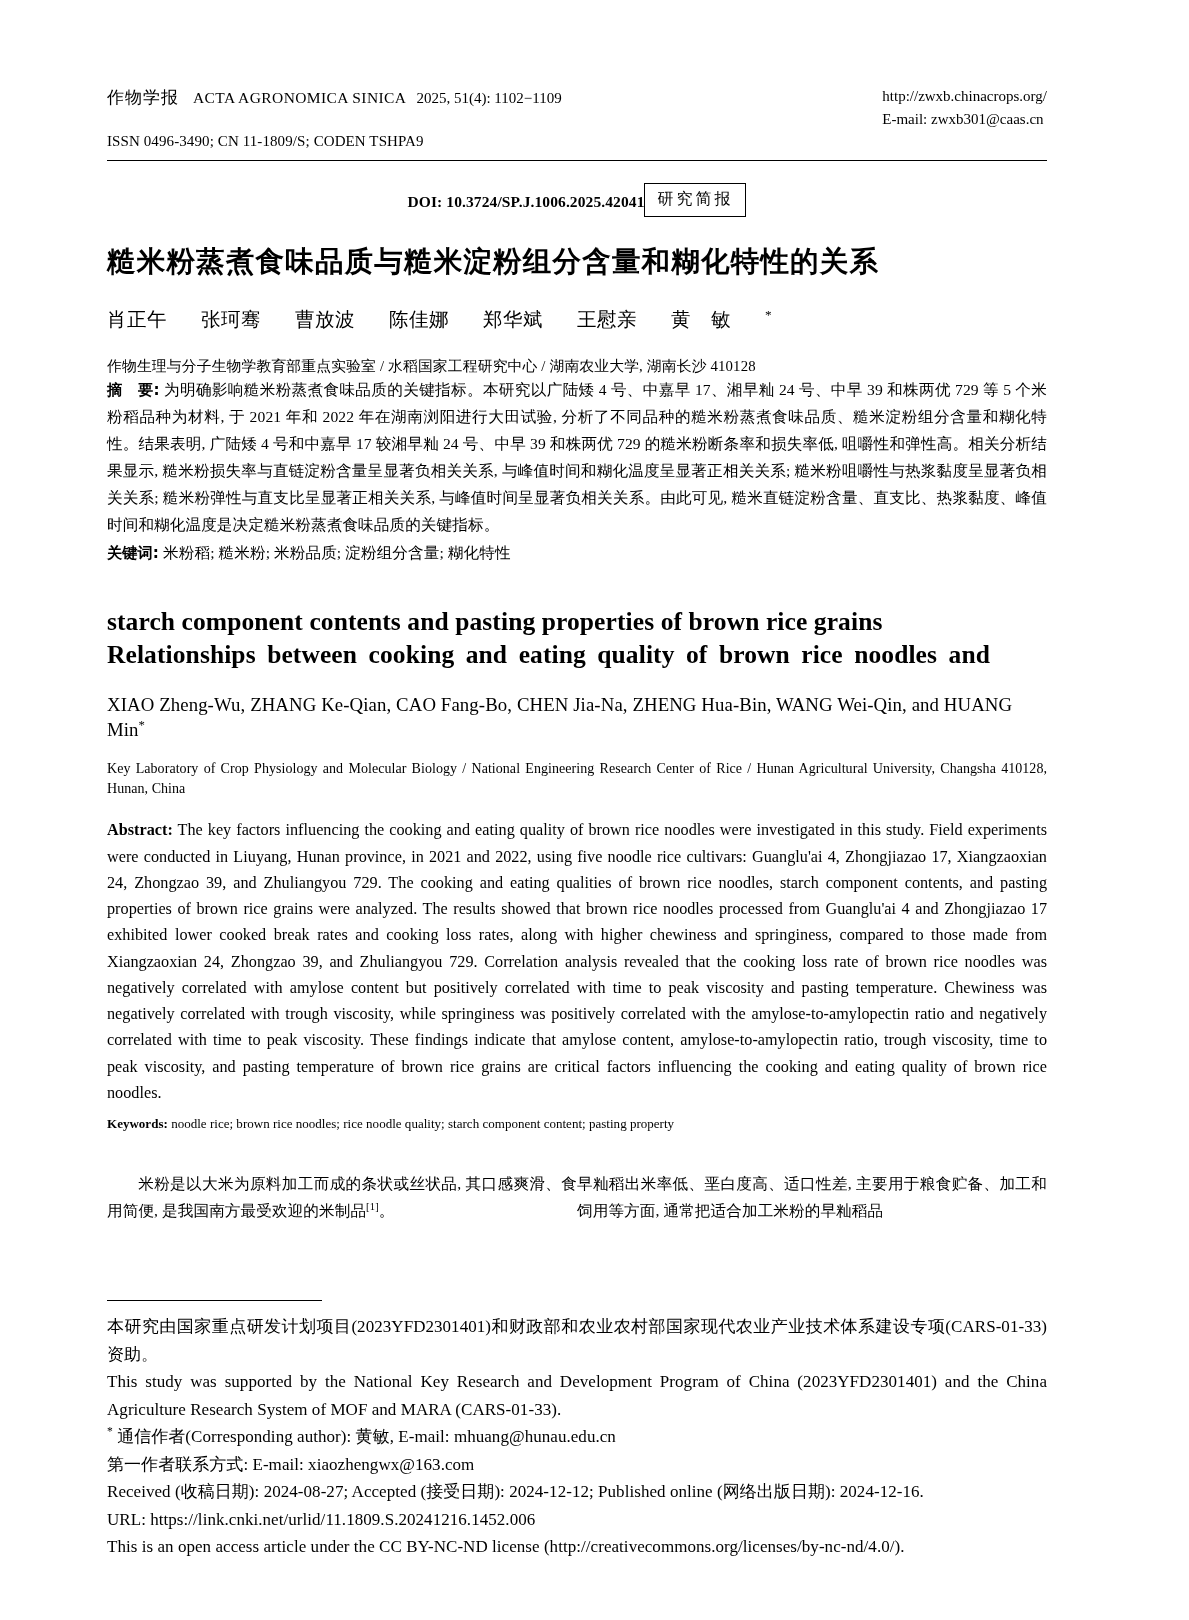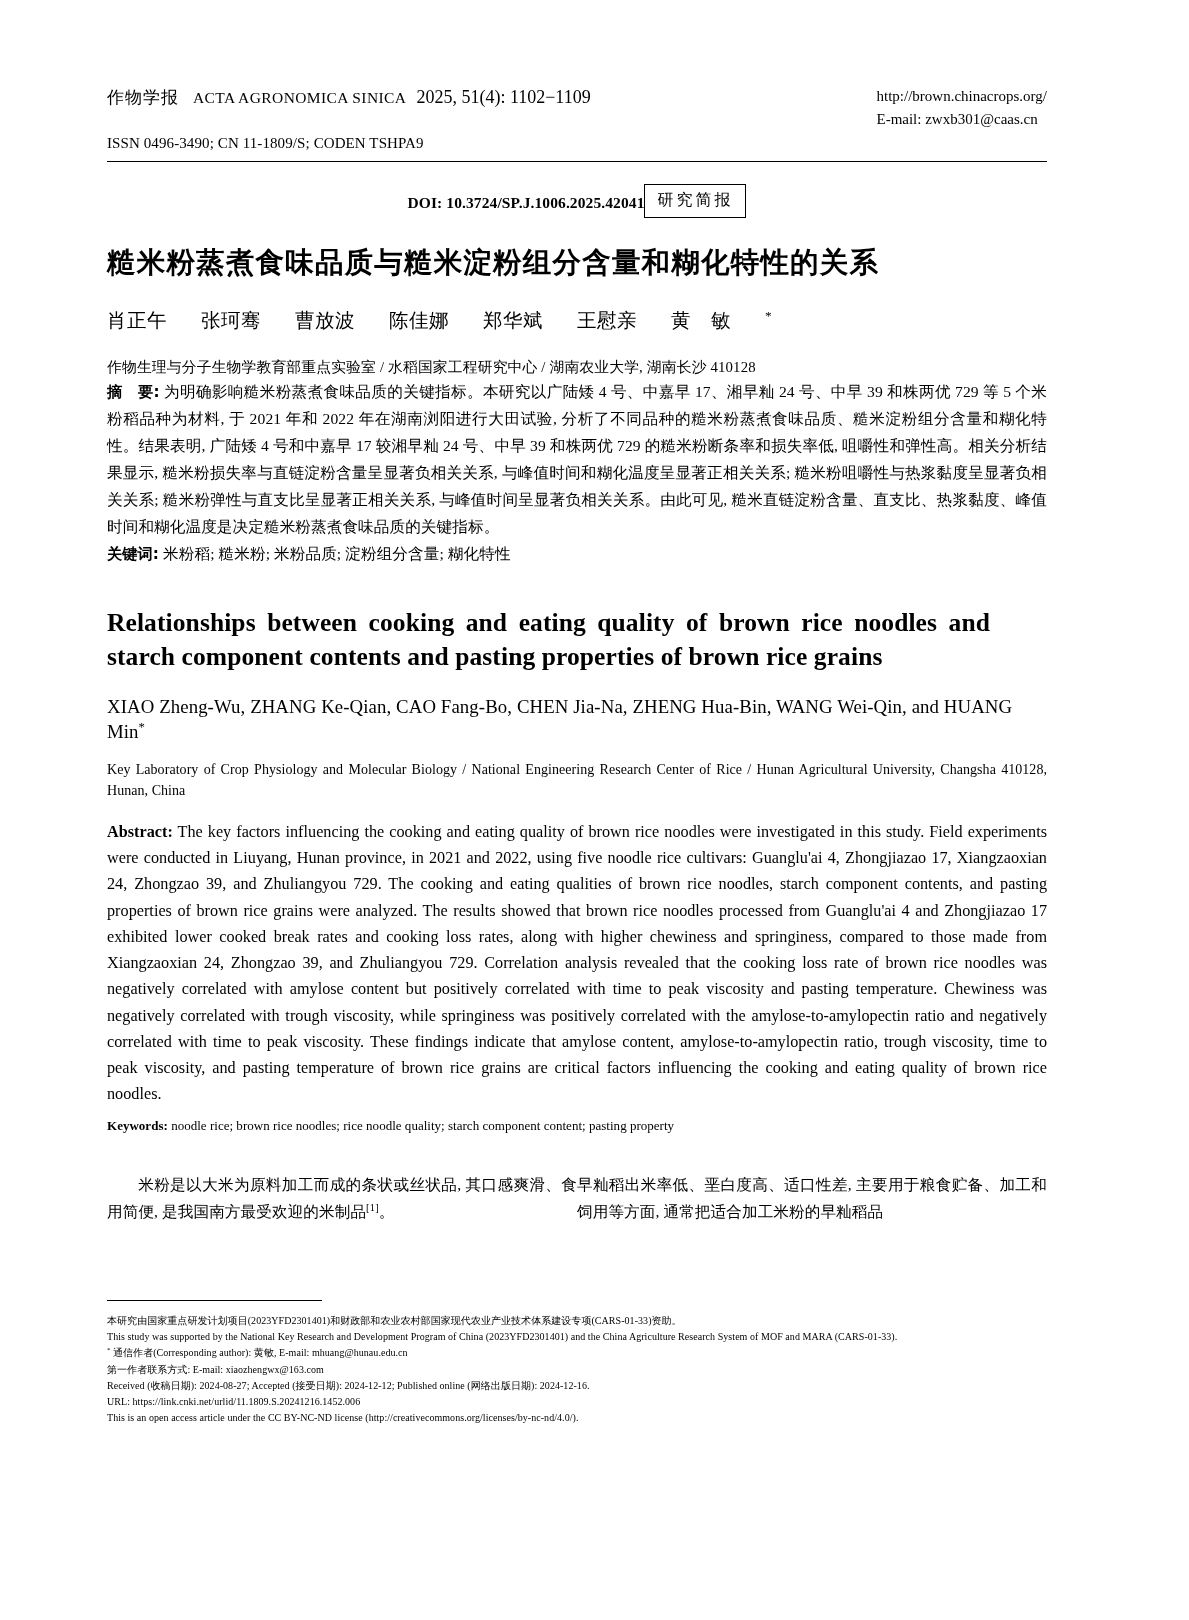--- a/index.html
+++ b/index.html
@@ -45,21 +45,21 @@
     font-family: "DejaVu Sans", "Liberation Sans", sans-serif;
     font-size: 17px;
     font-weight: 500;
     letter-spacing: 1px;
   }
   .journal-en {
     font-size: 15.5px;
     letter-spacing: 0.4px;
     margin-left: 14px;
   }
-  .issue-line { font-size: 18px; margin-left: 10px; }
+  .issue-line { font-size: 15px; margin-left: 10px; }
   .issn-line {
     font-size: 15px;
     margin-top: 20px;
     letter-spacing: 0.1px;
   }
   .rule-thin {
     border: 0;
     border-top: 1.6px solid #000;
     margin: 6px 0 0 0;
   }
@@ -208,42 +208,42 @@
     top: 1300px;
     width: 940px;
   }
   .foot-rule {
     border: 0;
     border-top: 1.3px solid #000;
     width: 215px;
     margin: 0 0 12px 0;
   }
   .foot-line {
-    font-size: 10px;
+    font-size: 17px;
     line-height: 1.62;
     letter-spacing: 0.05px;
     text-align: justify;
   }
   .foot-block { margin-bottom: 0; }
 </style>
 </head>
 <body>
 
 <div class="page">
   <div class="inner">
 
     <div class="masthead">
       <div class="masthead-left">
         <div>
           <span class="journal-cn">作物学报</span><span class="journal-en">ACTA  AGRONOMICA  SINICA</span><span class="issue-line">2025, 51(4): 1102−1109</span>
         </div>
         <div class="issn-line">ISSN 0496-3490; CN 11-1809/S; CODEN TSHPA9</div>
       </div>
       <div class="masthead-right">
-        <div>http://brown.chinacrops.org/</div>
+        <div>http://zwxb.chinacrops.org/</div>
         <div>E-mail: zwxb301@caas.cn</div>
       </div>
     </div>
     <hr class="rule-thin">
 
     <div class="doi-row">
       <div class="doi">DOI: 10.3724/SP.J.1006.2025.42041</div>
       <div class="badge">研究简报</div>
     </div>
 
@@ -251,22 +251,22 @@
 
     <div class="authors-cn"><span class="au">肖正午</span><span class="au">张珂骞</span><span class="au">曹放波</span><span class="au">陈佳娜</span><span class="au">郑华斌</span><span class="au">王慰亲</span><span class="au">黄　敏</span><span class="sup">*</span></div>
 
     <div class="affil-cn">作物生理与分子生物学教育部重点实验室 / 水稻国家工程研究中心 / 湖南农业大学, 湖南长沙 410128</div>
 
     <div class="abstract-cn"><span class="lbl-cn">摘　要:</span> <span>为明确影响糙米粉蒸煮食味品质的关键指标。本研究以广陆矮 4 号、中嘉早 17、湘早籼 24 号、中早 39 和株两优 729 等 5 个米粉稻品种为材料, 于 2021 年和 2022 年在湖南浏阳进行大田试验, 分析了不同品种的糙米粉蒸煮食味品质、糙米淀粉组分含量和糊化特性。结果表明, 广陆矮 4 号和中嘉早 17 较湘早籼 24 号、中早 39 和株两优 729 的糙米粉断条率和损失率低, 咀嚼性和弹性高。相关分析结果显示, 糙米粉损失率与直链淀粉含量呈显著负相关关系, 与峰值时间和糊化温度呈显著正相关关系; 糙米粉咀嚼性与热浆黏度呈显著负相关关系; 糙米粉弹性与直支比呈显著正相关关系, 与峰值时间呈显著负相关关系。由此可见, 糙米直链淀粉含量、直支比、热浆黏度、峰值时间和糊化温度是决定糙米粉蒸煮食味品质的关键指标。</span></div>
 
     <div class="keywords-cn"><span class="lbl-cn">关键词:</span> <span>米粉稻; 糙米粉; 米粉品质; 淀粉组分含量; 糊化特性</span></div>
 
     <div class="title-en">
+        <span class="ln">starch component contents and pasting properties of brown rice grains</span>
         <span class="ln ln1">Relationships between cooking and eating quality of brown rice noodles and</span>
-        <span class="ln">starch component contents and pasting properties of brown rice grains</span>
       </div>
 
     <div class="authors-en"><span>XIAO Zheng-Wu, ZHANG Ke-Qian, CAO Fang-Bo, CHEN Jia-Na, ZHENG Hua-Bin, WANG Wei-Qin, and HUANG Min</span><span class="sup">*</span></div>
 
     <div class="affil-en">Key Laboratory of Crop Physiology and Molecular Biology / National Engineering Research Center of Rice / Hunan Agricultural University, Changsha 410128, Hunan, China</div>
 
     <div class="abstract-en"><span class="lbl-en">Abstract:</span> <span>The key factors influencing the cooking and eating quality of brown rice noodles were investigated in this study. Field experiments were conducted in Liuyang, Hunan province, in 2021 and 2022, using five noodle rice cultivars: Guanglu'ai 4, Zhongjiazao 17, Xiangzaoxian 24, Zhongzao 39, and Zhuliangyou 729. The cooking and eating qualities of brown rice noodles, starch component contents, and pasting properties of brown rice grains were analyzed. The results showed that brown rice noodles processed from Guanglu'ai 4 and Zhongjiazao 17 exhibited lower cooked break rates and cooking loss rates, along with higher chewiness and springiness, compared to those made from Xiangzaoxian 24, Zhongzao 39, and Zhuliangyou 729. Correlation analysis revealed that the cooking loss rate of brown rice noodles was negatively correlated with amylose content but positively correlated with time to peak viscosity and pasting temperature. Chewiness was negatively correlated with trough viscosity, while springiness was positively correlated with the amylose-to-amylopectin ratio and negatively correlated with time to peak viscosity. These findings indicate that amylose content, amylose-to-amylopectin ratio, trough viscosity, time to peak viscosity, and pasting temperature of brown rice grains are critical factors influencing the cooking and eating quality of brown rice noodles.</span></div>
 
     <div class="keywords-en"><span class="lbl-en">Keywords:</span> <span>noodle rice; brown rice noodles; rice noodle quality; starch component content; pasting property</span></div>
 

